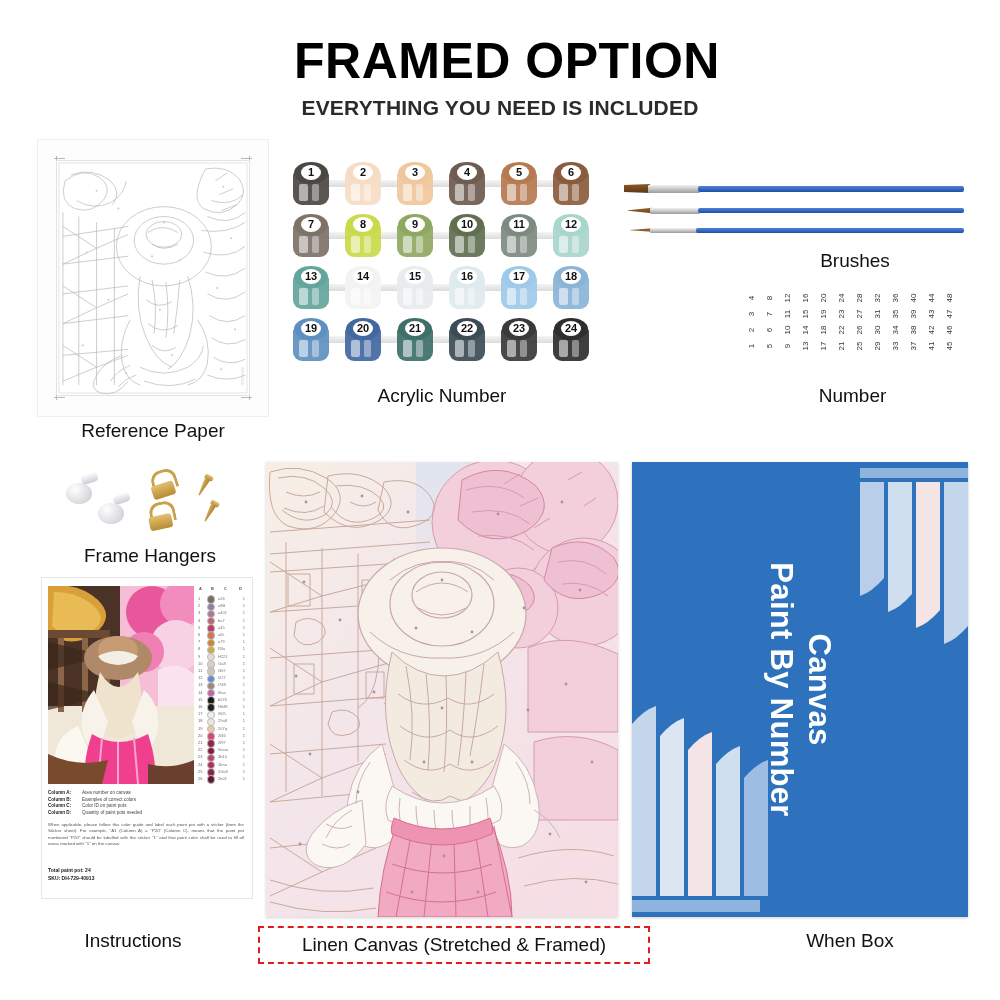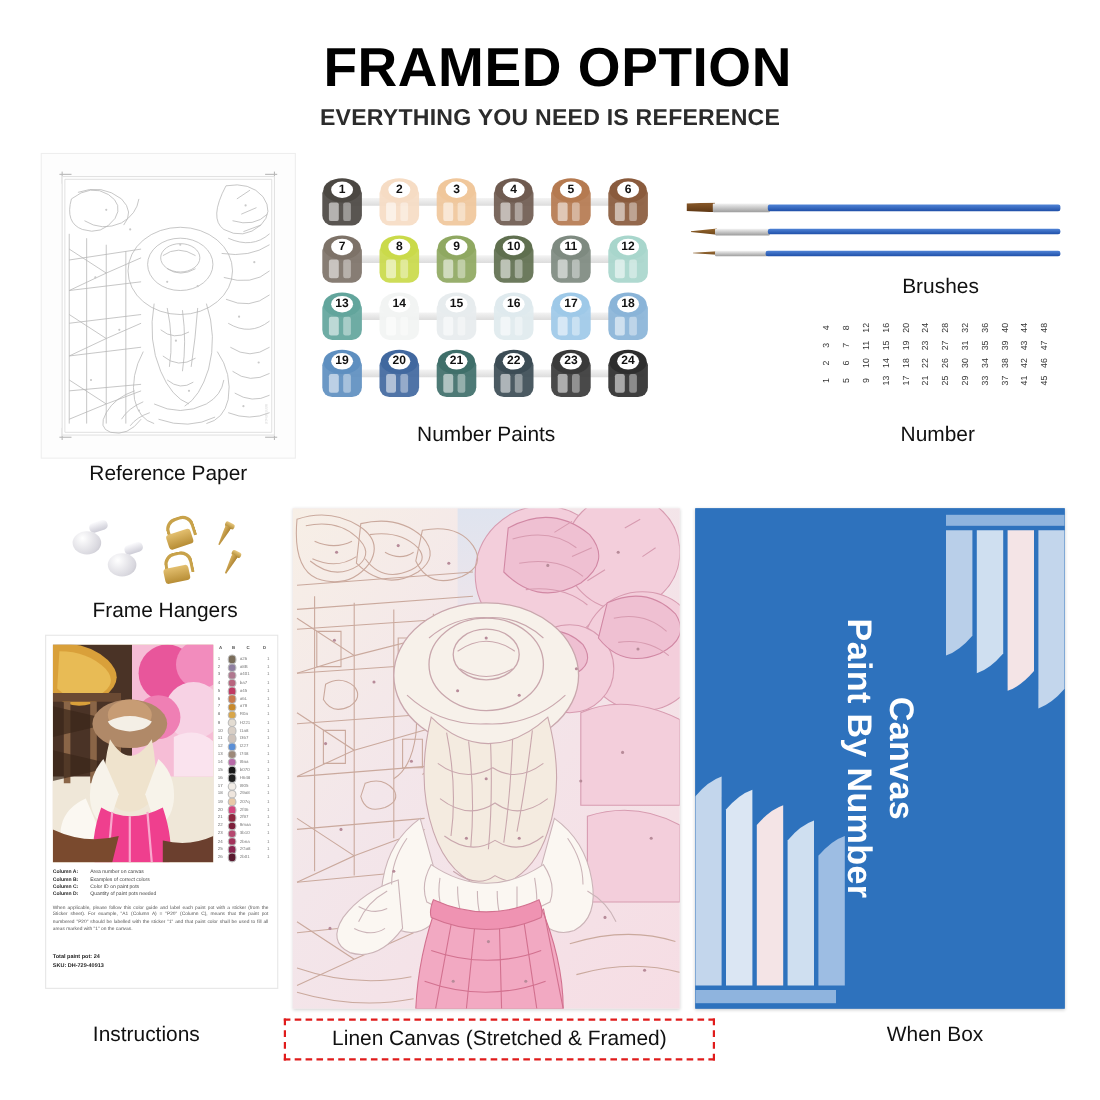--- a/index.html
+++ b/index.html
@@ -124,21 +124,21 @@
             transform:rotate(90deg);transform-origin:168px 168px;
             display:flex;align-items:center;justify-content:center;}
   #gifttext .gt{color:#fff;font-size:31px;font-weight:bold;line-height:1.22;
                 text-align:center;letter-spacing:.3px;}
   #giftcap{left:730px;top:930px;width:240px;}
 </style>
 </head>
 <body>
 
 <div class="abs" id="title">FRAMED OPTION</div>
-<div class="abs" id="subtitle">EVERYTHING YOU NEED IS REFERENCE</div>
+<div class="abs" id="subtitle">EVERYTHING YOU NEED IS INCLUDED</div>
 
 <div class="abs" id="refpaper">
   <div class="crop" style="left:16px;top:18px;"></div>
   <div class="cropv" style="left:18px;top:16px;"></div>
   <div class="crop" style="right:16px;top:18px;"></div>
   <div class="cropv" style="right:18px;top:16px;"></div>
   <div class="crop" style="left:16px;bottom:18px;"></div>
   <div class="cropv" style="left:18px;bottom:16px;"></div>
   <div class="crop" style="right:16px;bottom:18px;"></div>
   <div class="cropv" style="right:18px;bottom:16px;"></div>
@@ -405,21 +405,21 @@
       <div class="pot" style="left: 260px; top: 156px;">
         <div class="body" style="background:#2e2e2e"></div>
         <div class="sheen"></div>
         <div class="sheen2"></div>
         <div class="lid" style="background:#2e2e2e"></div>
         <div class="lidin"></div>
         <div class="num">24</div>
       </div>
     </div>
 </div>
-<div class="abs caption" id="paintcap">Number Paints</div>
+<div class="abs caption" id="paintcap">Acrylic Number</div>
 
 <div class="abs" id="brushwrap">
 
   <div class="brush" style="left:0;top:6px;width:340px;">
     <div class="bhair" style="width:26px;background:linear-gradient(#8a5a2a,#5d3714);
          clip-path:polygon(0 12%,100% 0,100% 100%,0 88%);"></div>
     <div class="bferrule" style="left:24px;width:52px;"></div>
     <div class="bhandle" style="left:74px;width:266px;"></div>
   </div>
 

